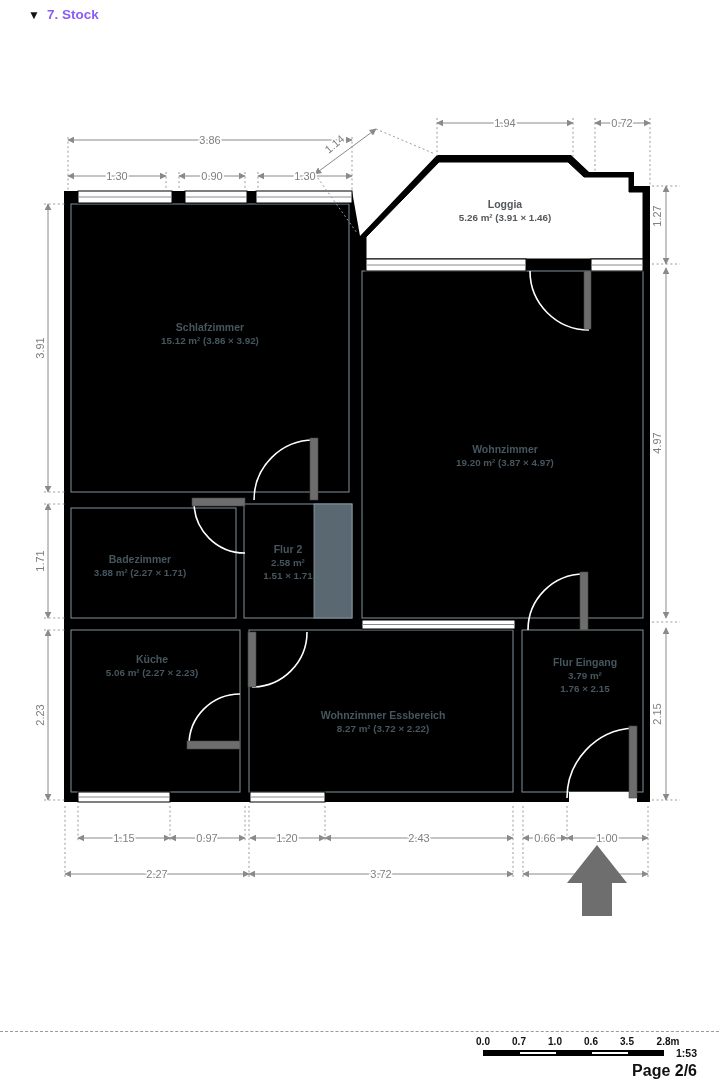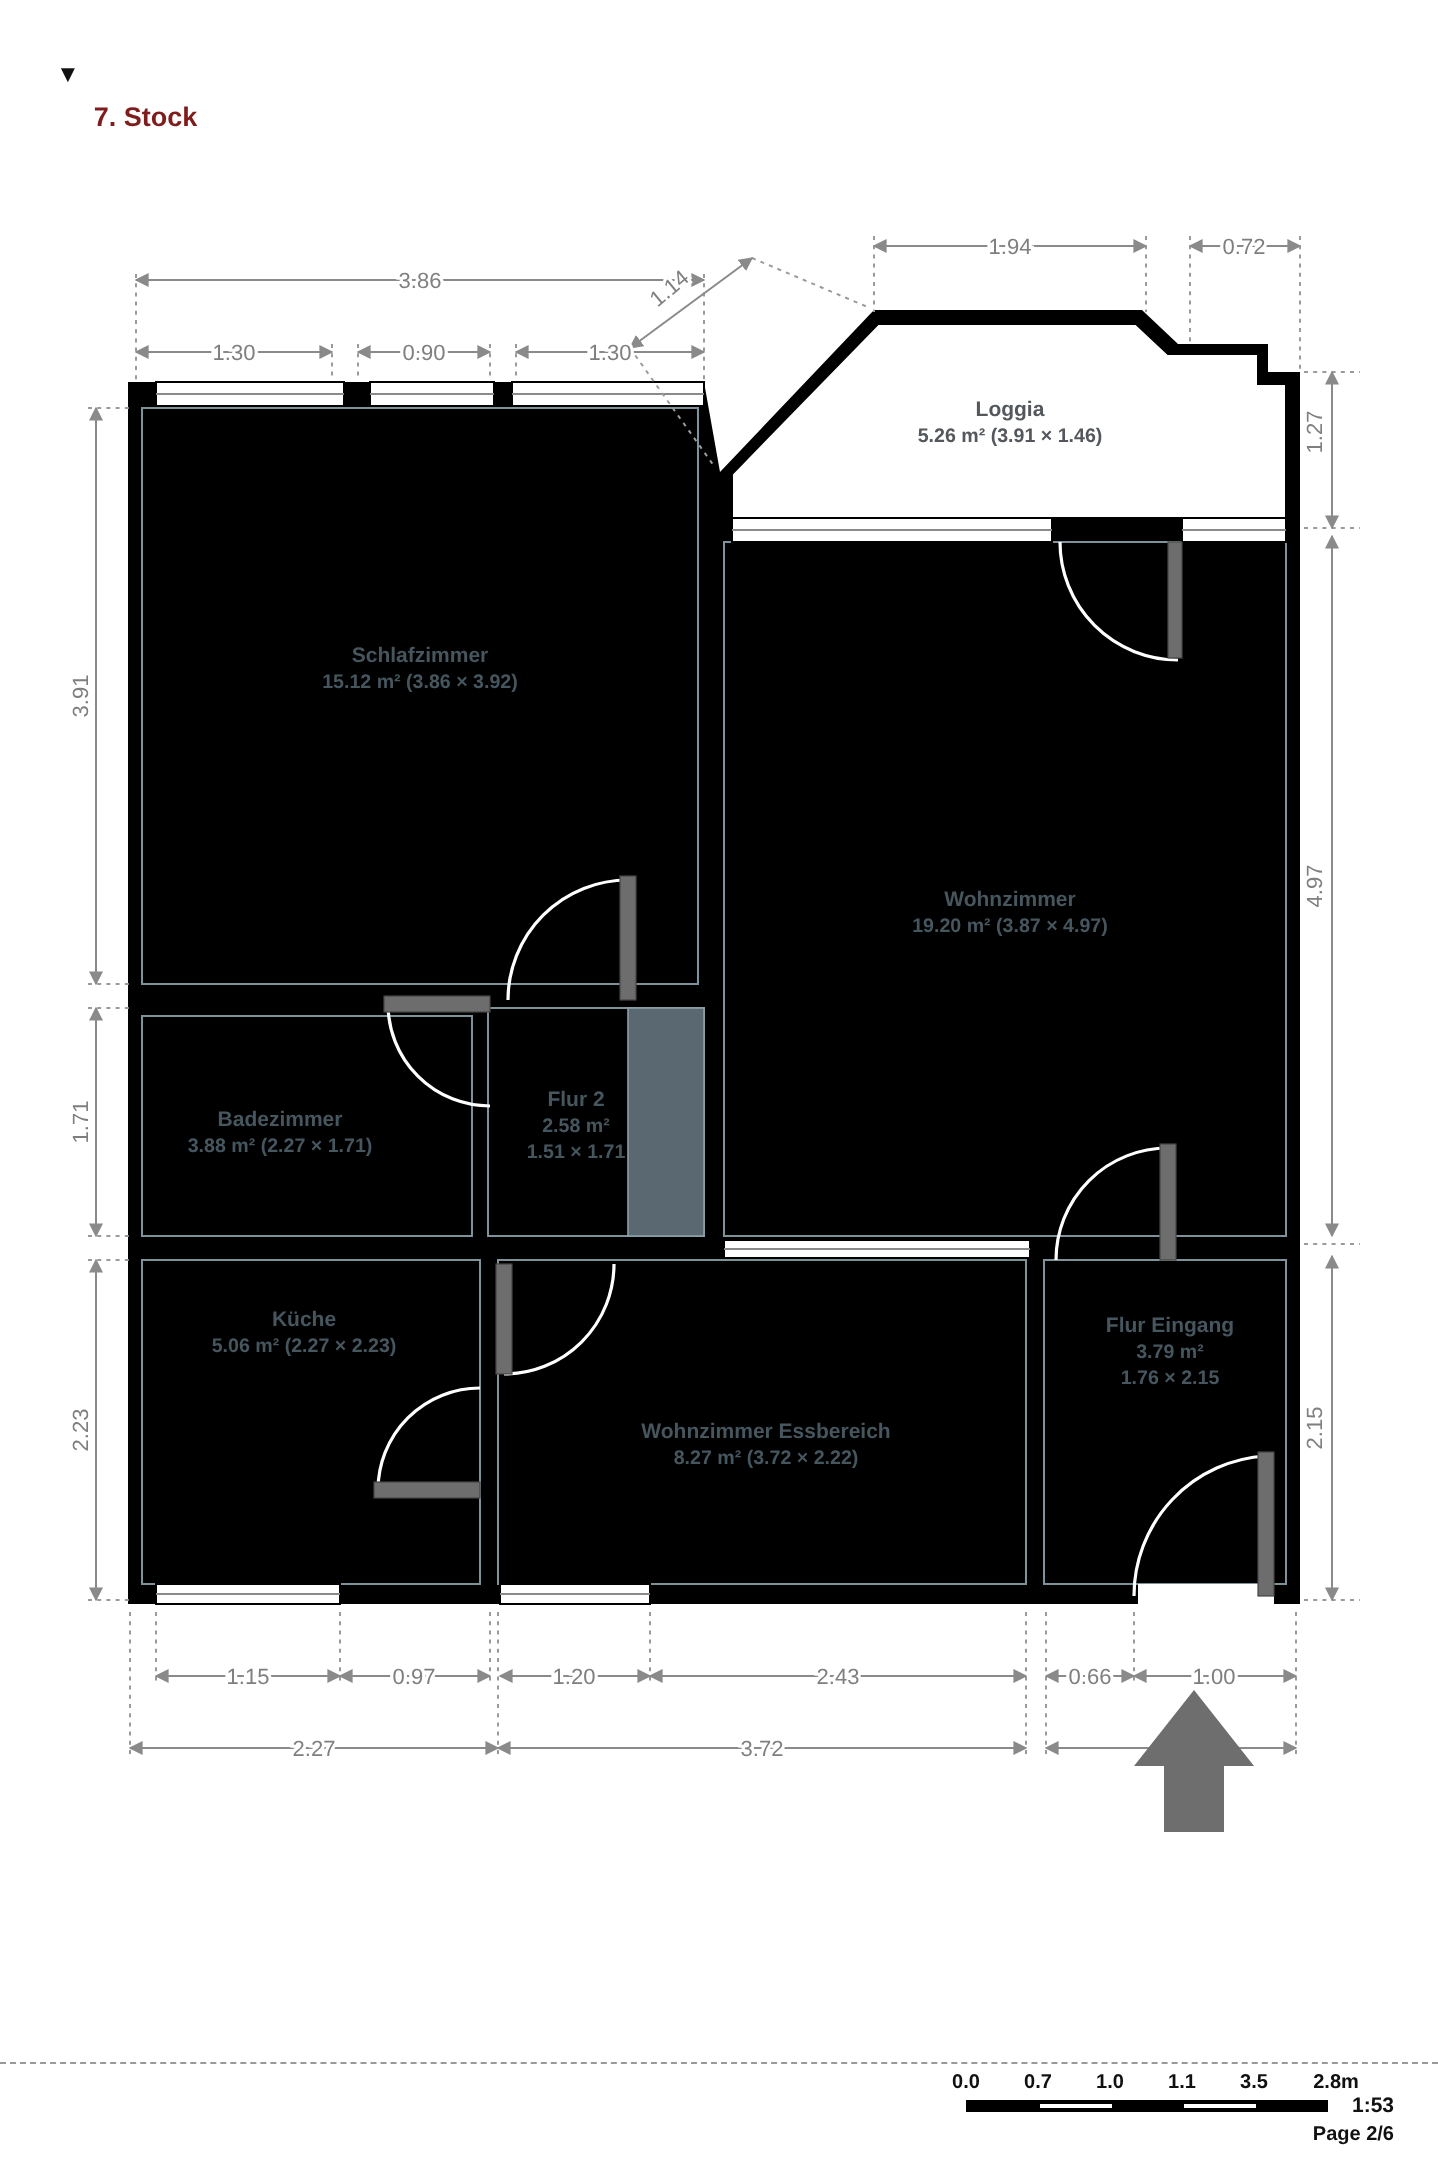--- a/index.html
+++ b/index.html
@@ -1,21 +1,21 @@
 <!DOCTYPE html>
 <html><head>
 <meta charset="utf-8">
 <style>
   html,body{margin:0;padding:0;background:#fff;}
   .canvas{position:relative;width:719px;height:1080px;background:#fff;overflow:hidden;
           font-family:"Liberation Sans",sans-serif;}
   
   .hdr{position:absolute;left:28px;top:7px;display:flex;align-items:center;gap:7px;z-index:5;}
   .hdr .tri{font-size:12px;color:#111;line-height:1;}
-  .hdr .ttl{font-size:13.5px;font-weight:700;color:#7f1d1d;margin-top:44px;}
+  .hdr .ttl{font-size:13.5px;font-weight:700;color:#8b5cf6;}
   
   .room{fill:#000;stroke:#7e929c;stroke-width:1;}
   .loggia{fill:#fff;stroke:#000;stroke-width:1;}
   .rn{font:700 10.5px "Liberation Sans",sans-serif;fill:#46565f;text-anchor:middle;}
   .rd{font:700 9.8px "Liberation Sans",sans-serif;fill:#46565f;text-anchor:middle;}
   .lg{fill:#54585c;}
   .dimt{font:400 11px "Liberation Sans",sans-serif;fill:#7f7f7f;text-anchor:middle;
         stroke:#fff;stroke-width:3.2px;paint-order:stroke;}
   .dimline{stroke:#8a8a8a;stroke-width:1;fill:none;}
   .ext{stroke:#9a9a9a;stroke-width:1;stroke-dasharray:2 2.6;fill:none;}
@@ -26,21 +26,21 @@
   .closet{fill:#5a6872;stroke:#8da0aa;stroke-width:0.8;}
   .north{fill:#6e6e6e;}
   
   .footer{position:absolute;left:0;top:1031px;width:719px;height:49px;border-top:1px dashed #9a9a9a;}
   .disc{position:absolute;left:28px;top:5px;font-size:8.5px;color:#1c1c1c;white-space:nowrap;}
   .redact{display:inline-block;width:95px;height:11px;background:#000;vertical-align:middle;margin-left:4px;}
   .sbnum{position:absolute;top:4px;transform:translateX(-50%);font-size:10px;font-weight:700;color:#111;}
   .sbar{position:absolute;left:483px;top:18px;width:181px;height:6px;background:#000;border:1px solid #000;box-sizing:border-box;}
   .sbseg{position:absolute;top:1px;height:2px;background:#fff;}
   .ratio{position:absolute;right:22px;top:15px;font-size:10.5px;font-weight:700;color:#111;margin-left:40px;}
-  .page{position:absolute;right:22px;top:30px;font-size:10px;font-weight:700;color:#111;}
+  .page{position:absolute;right:22px;top:30px;font-size:16px;font-weight:700;color:#111;}
 </style>
 </head>
 <body>
 
 <div class="canvas">
 
   <div class="hdr">
     <span class="tri">▼</span>
     <span class="ttl">7. Stock</span>
   </div>
@@ -227,21 +227,21 @@
     </g>
 
     <polygon class="north" points="597,845 627,883 612,883 612,916 582,916 582,883 567,883"></polygon>
   </svg>
 
   
   <div class="footer">
     <span class="sbnum" style="left:483px">0.0</span>
     <span class="sbnum" style="left:519px">0.7</span>
     <span class="sbnum" style="left:555px">1.0</span>
-    <span class="sbnum" style="left:591px">1.1</span>
+    <span class="sbnum" style="left:591px">0.6</span>
     <span class="sbnum" style="left:627px">3.5</span>
     <span class="sbnum" style="left:668px">2.8m</span>
     <div class="sbar">
       <div class="sbseg" style="left:36px;width:36px;"></div>
       <div class="sbseg" style="left:108px;width:36px;"></div>
     </div>
     <div class="ratio">1:53</div>
     <div class="page">Page 2/6</div>
   </div>
 

